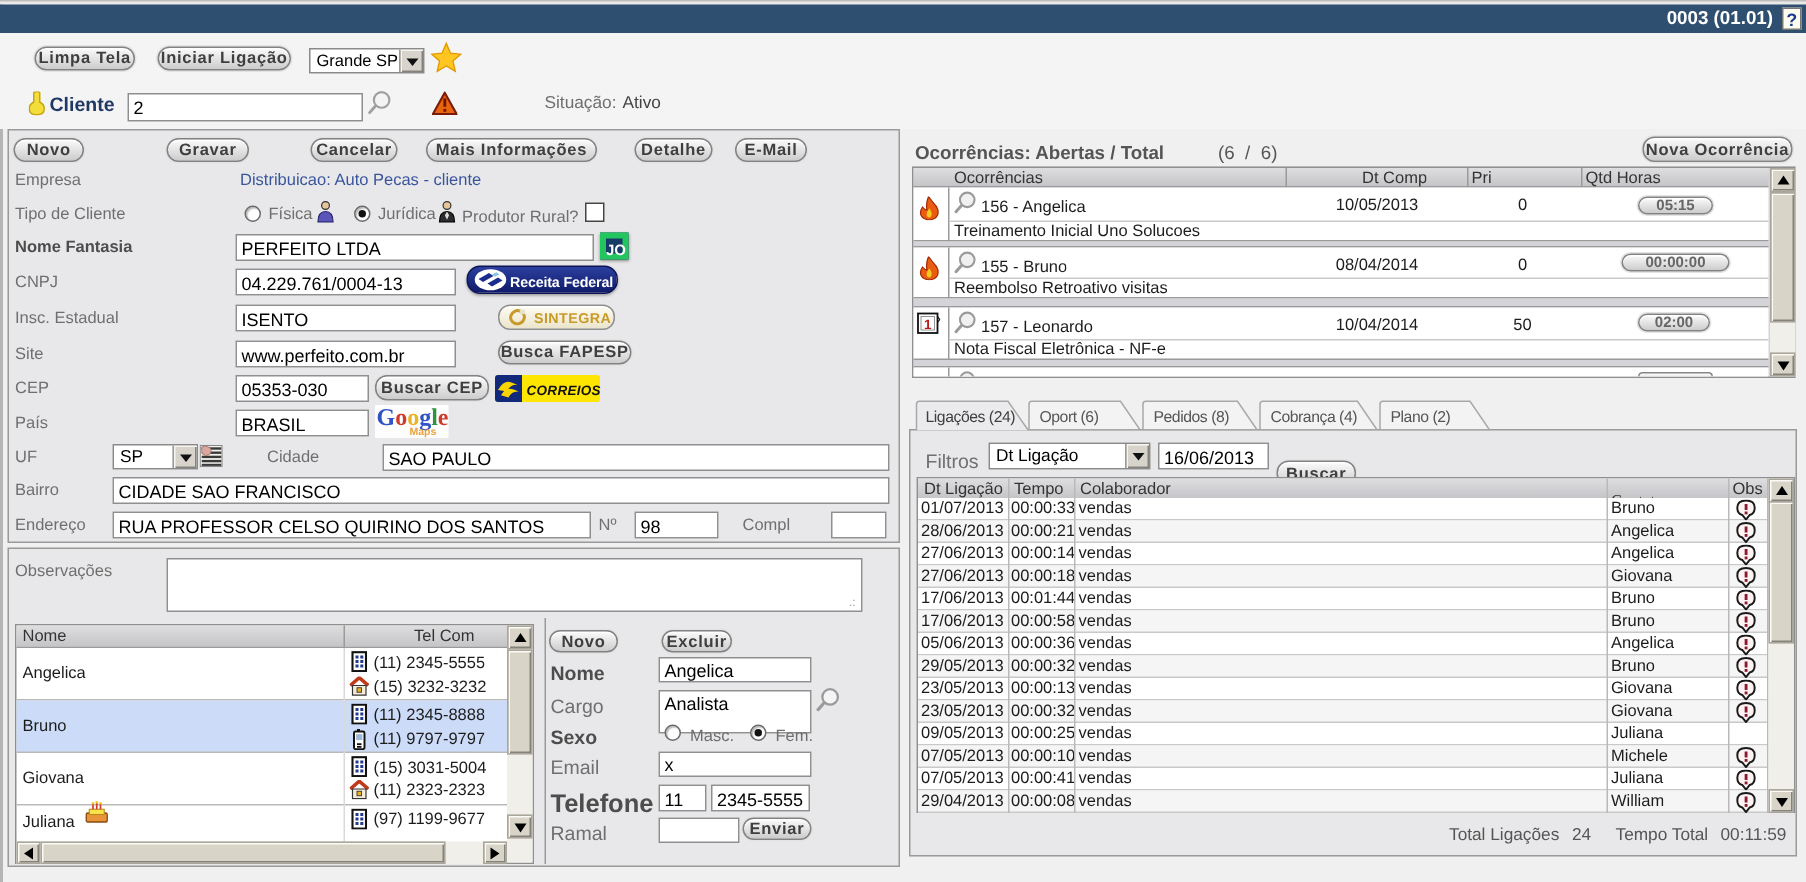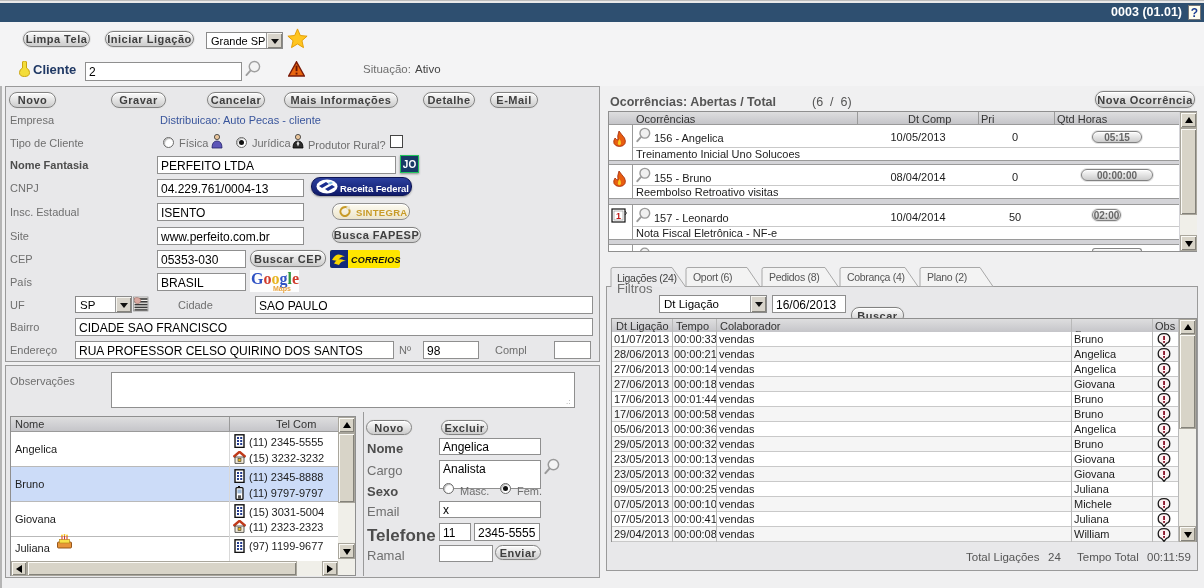--- a/index.html
+++ b/index.html
@@ -88,21 +88,21 @@
 <div class="abs lbl" style="left:252px;top:137px;">Jurídica</div>
 <svg class="abs" style="left:292px;top:134px;" width="12" height="15" viewBox="0 0 12 15">
     <circle cx="6" cy="3" r="2.6" fill="#e8c49a" stroke="#333" stroke-width="0.8"></circle>
     <path d="M1 14 Q1 7 6 7 Q11 7 11 14 Z" fill="#2c2c2c" stroke="#000" stroke-width="0.8"></path>
     <path d="M6 7 L4.6 9.5 L6 12.5 L7.4 9.5 Z" fill="#ddd"></path>
   </svg>
 <div class="abs lbl" style="left:308px;top:139px;">Produtor Rural?</div>
 <div class="abs" style="left:390px;top:135px;width:13px;height:13px;background:#fff;border:1px solid #444;"></div>
 <div class="abs blbl" style="left:10px;top:159px;">Nome Fantasia</div>
 <div class="abs inp" style="left:157px;top:156px;width:239px;height:18px;line-height:16px;">PERFEITO LTDA</div>
-<div class="abs" style="left:400px;top:155px;width:19px;height:18px;background:#173a66;border:1px solid #22c55e;color:#fff;font-size:10px;font-weight:bold;text-align:center;line-height:17px;box-shadow:0 1px 2px #888;">JO</div>
+<div class="abs" style="left:400px;top:155px;width:19px;height:18px;background:#173a66;border:4px solid #22c55e;color:#fff;font-size:10px;font-weight:bold;text-align:center;line-height:17px;box-shadow:0 1px 2px #888;">JO</div>
 <div class="abs lbl" style="left:10px;top:182px;">CNPJ</div>
 <div class="abs inp" style="left:157px;top:179px;width:147px;height:18px;line-height:16px;">04.229.761/0004-13</div>
 <div class="abs" style="left:311px;top:177px;width:101px;height:19px;background:linear-gradient(180deg,#2b3f9e,#101b6a);border:1px solid #0d1454;border-radius:9px;box-shadow:0 1px 2px #999;"></div>
 <svg class="abs" style="left:316px;top:179px;" width="22" height="15" viewBox="0 0 22 15">
     <ellipse cx="11" cy="7.5" rx="10.5" ry="7" fill="#fff"></ellipse>
     <path d="M3 7 L10 3 L13 5 L6 9 Z" fill="#1a2d8f"></path>
     <path d="M9 10 L16 6 L19 8 L12 12 Z" fill="#1a2d8f"></path>
     <path d="M12 4 L15 2.5 L17 4 L14 5.5 Z" fill="#88c4e8"></path>
   </svg>
 <div class="abs" style="left:340px;top:183px;font-size:9.5px;font-weight:bold;color:#fff;letter-spacing:-0.1px;">Receita Federal</div>
@@ -354,21 +354,21 @@
     <text x="7.5" y="11" font-size="9" font-weight="bold" fill="#c01818" text-anchor="middle" font-family="Liberation Sans">1</text>
     <path d="M14 3 L15.5 5 L14 7" fill="none" stroke="#111" stroke-width="0.8"></path>
   </svg>
 <svg class="abs" style="left:636px;top:207px;" width="15" height="16" viewBox="0 0 17 18">
     <circle cx="10" cy="7" r="5.5" fill="#f0f0f0" stroke="#9a9a9a" stroke-width="1.6"></circle>
     <line x1="5.5" y1="11.5" x2="1.5" y2="16" stroke="#9a9a9a" stroke-width="2.2" stroke-linecap="round"></line>
   </svg>
 <div class="abs cell" style="left:654px;top:212px;">157 - Leonardo</div>
 <div class="abs cell" style="left:862px;top:211px;width:112px;text-align:center;">10/04/2014</div>
 <div class="abs cell" style="left:980px;top:211px;width:70px;text-align:center;">50</div>
-<div class="abs btn" style="left:1092px;top:209px;width:29px;height:12px;line-height:11px;font-size:10px;color:#666;border-radius:6px;letter-spacing:0;">02:00</div>
+<div class="abs btn" style="left:1092px;top:209px;width:48px;height:12px;line-height:11px;font-size:10px;color:#666;border-radius:6px;letter-spacing:0;">02:00</div>
 <div class="abs cell" style="left:636px;top:227px;">Nota Fiscal Eletrônica - NF-e</div>
 <div class="abs" style="left:609px;top:240px;width:570px;height:5px;background:#d4d4d8;border-bottom:1px solid #9a9a9a;"></div>
 <div class="abs" style="left:609px;top:245px;width:570px;height:6px;background:#fff;"></div>
 <div class="abs" style="left:632px;top:245px;width:1px;height:6px;background:#9a9a9a;"></div>
 <svg class="abs" style="left:636px;top:247px;" width="15" height="4" viewBox="0 0 17 5">
     <circle cx="10" cy="7" r="5.5" fill="#f0f0f0" stroke="#9a9a9a" stroke-width="1.6"></circle>
   </svg>
 <div class="abs" style="left:1092px;top:248px;width:50px;height:3px;background:linear-gradient(180deg,#fdfdfd,#ececec);border:1px solid #868686;border-bottom:none;border-radius:6px 6px 0 0;"></div>
 
 <div class="abs sbv" style="left:1180px;top:112px;width:17px;height:139px;"></div>
@@ -387,21 +387,21 @@
 <path d="M314 20.5 L314 3.5 Q314 1.5 316 1.5 L374 1.5 L387 20.5 Z" fill="#f3f3f3" stroke="#a8a8a8" stroke-width="1"></path>
 <path d="M5 21 L5 3.5 Q5 1.5 7 1.5 L66 1.5 L79.5 21 Z" fill="#ebebed" stroke="none"></path>
 <path d="M5 21 L5 3.5 Q5 1.5 7 1.5 L66 1.5 L79.5 20.8" fill="none" stroke="#a8a8a8" stroke-width="1"></path>
 <text x="11" y="15.5" fill="#3f3f3f">Ligações (24)</text>
 <text x="87" y="15" fill="#555">Oport (6)</text>
 <text x="163" y="15" fill="#555">Pedidos (8)</text>
 <text x="241" y="15" fill="#555">Cobrança (4)</text>
 <text x="321" y="15" fill="#555">Plano (2)</text>
 </g>
 </svg>
-<div class="abs lbl" style="left:617px;top:281px;font-size:13px;">Filtros</div>
+<div class="abs lbl" style="left:617px;top:300px;font-size:13px;">Filtros</div>
 <div class="abs sel" style="left:659px;top:295px;width:108px;height:18px;">
     <span class="tx" style="top:2px;">Dt Ligação</span>
     <span class="db"></span>
   </div>
 <div class="abs inp" style="left:772px;top:295px;width:74px;height:18px;line-height:16px;">16/06/2013</div>
 <div class="abs btn" style="left:851px;top:307px;width:53px;height:17px;line-height:16px;">Buscar</div>
 
 <div class="abs" style="left:611px;top:318px;width:586px;height:224px;border:1px solid #8f8f8f;background:#fff;"></div>
 <div class="abs thead" style="left:612px;top:319px;width:567px;height:14px;border-bottom:1px solid #9a9a9a;"></div>
 <div class="abs cell" style="left:616px;top:320px;color:#333;">Dt Ligação</div>

